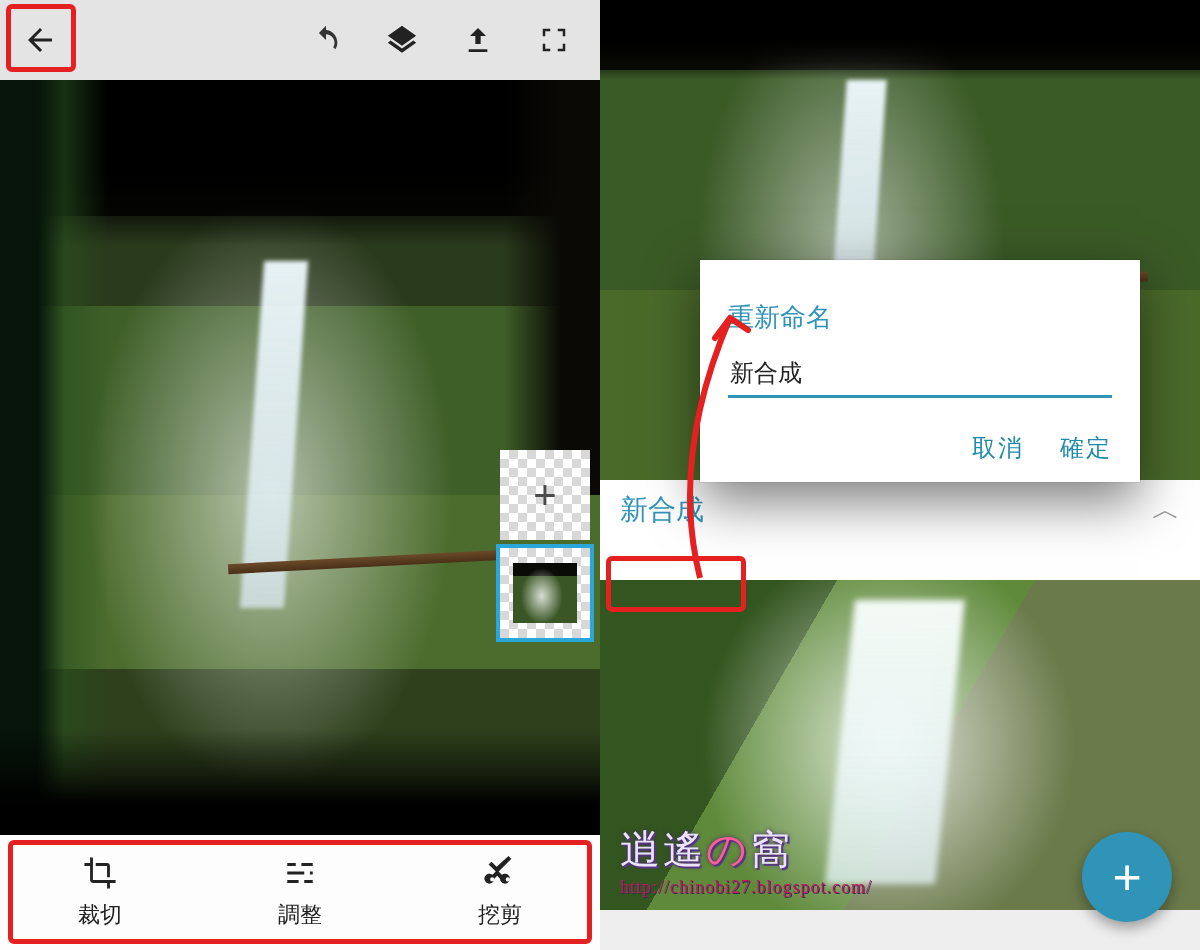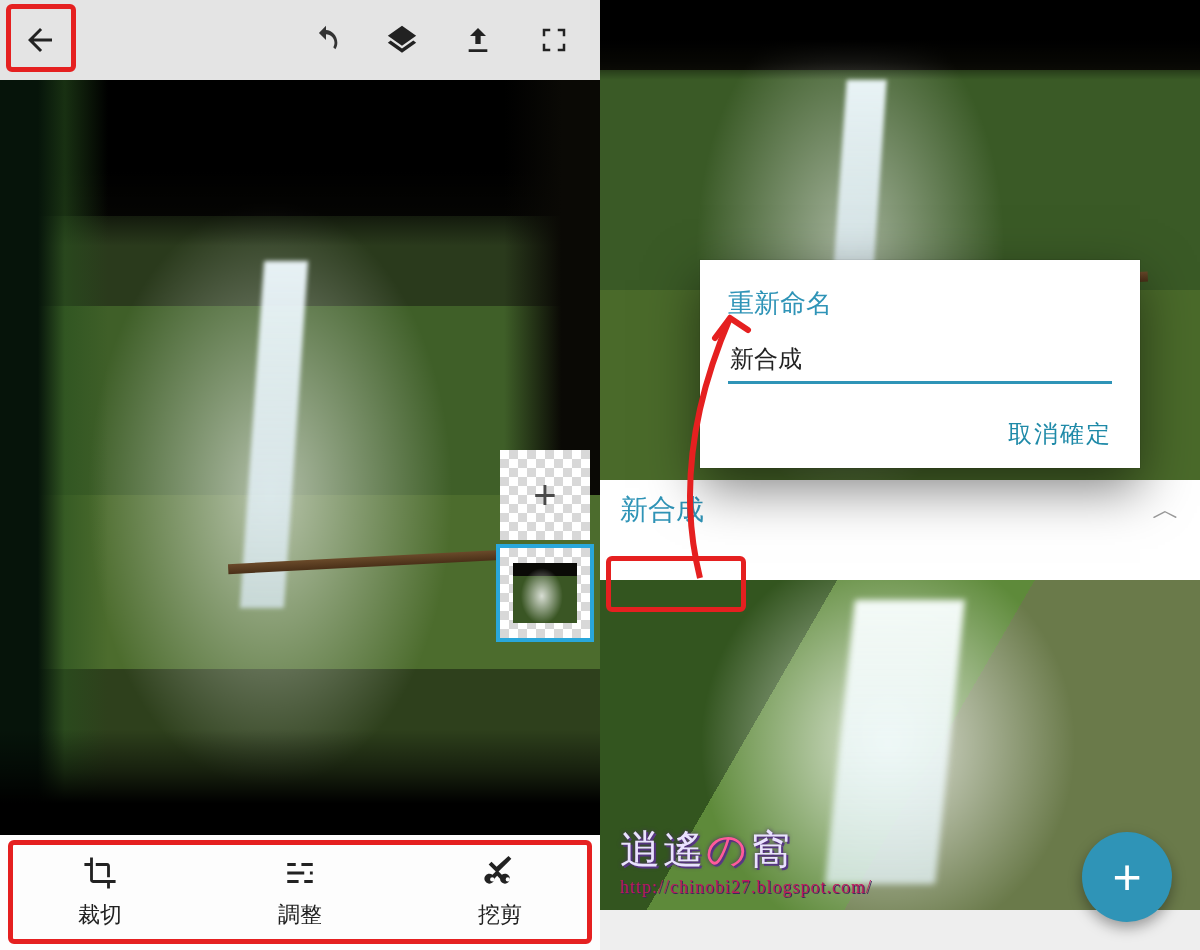--- a/index.html
+++ b/index.html
@@ -196,30 +196,30 @@
     display:flex;align-items:center;justify-content:center;
     box-shadow: 0 6px 14px rgba(0,0,0,.35);
     color:#fff; font-size:50px; font-weight:300;
   }
   
   .dialog {
     position:absolute; left:100px; top:260px;
     width: 440px;
     background:#fff;
     box-shadow: 0 20px 50px rgba(0,0,0,.5), 0 0 0 1px rgba(0,0,0,.06);
-    padding: 26px 28px 18px;
+    padding: 40px 28px 18px;
   }
   .dialog-title { color:#2f94b7; font-size:26px; margin-bottom:20px; }
   .dialog-input {
     width:100%; border:none; border-bottom:3px solid #2f94b7;
     font-size:24px; padding:4px 2px 8px; outline:none;
     color:#222;
   }
   .dialog-actions {
-    display:flex; justify-content:flex-end; 
+    display:flex; justify-content:flex-end; gap:36px;
     margin-top:34px;
   }
   .dlg-btn { color:#1f8aa8; font-size:24px; background:none; border:none; letter-spacing:2px;}
   
   .arrow-svg { position:absolute; left:60px; top:298px; width:120px; height:290px; pointer-events:none; }
 </style>
 </head>
 <body>
 
 <div class="left">

